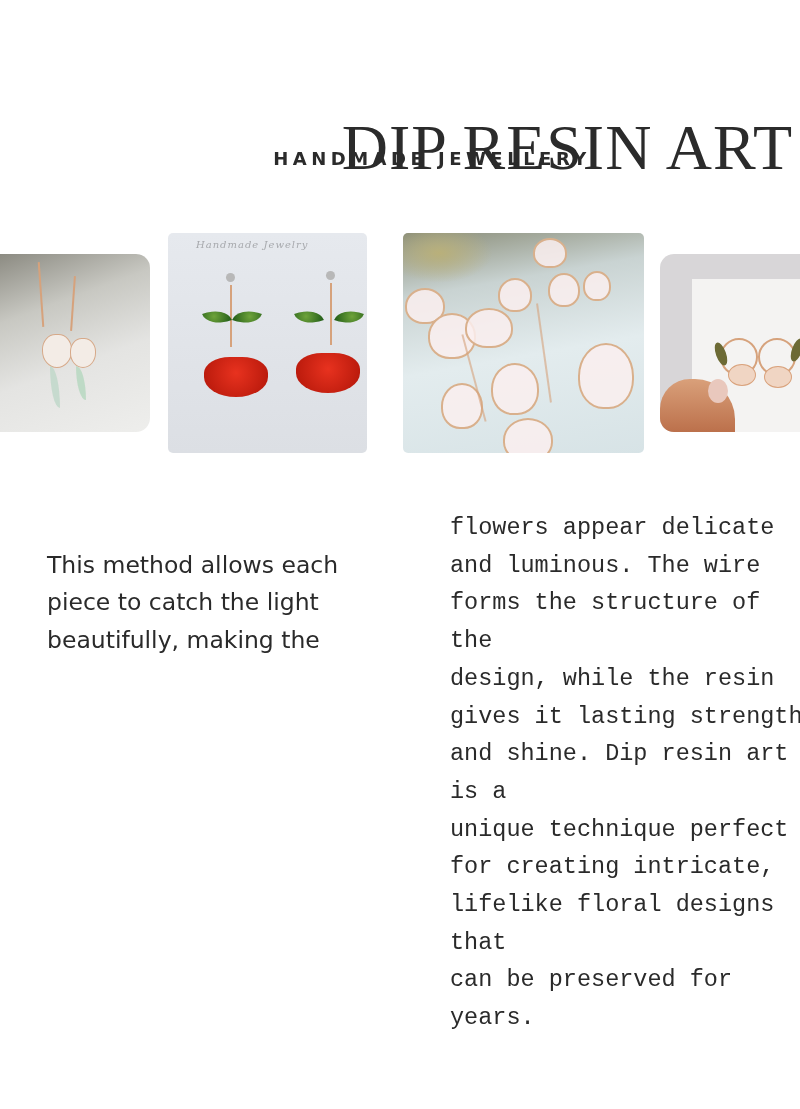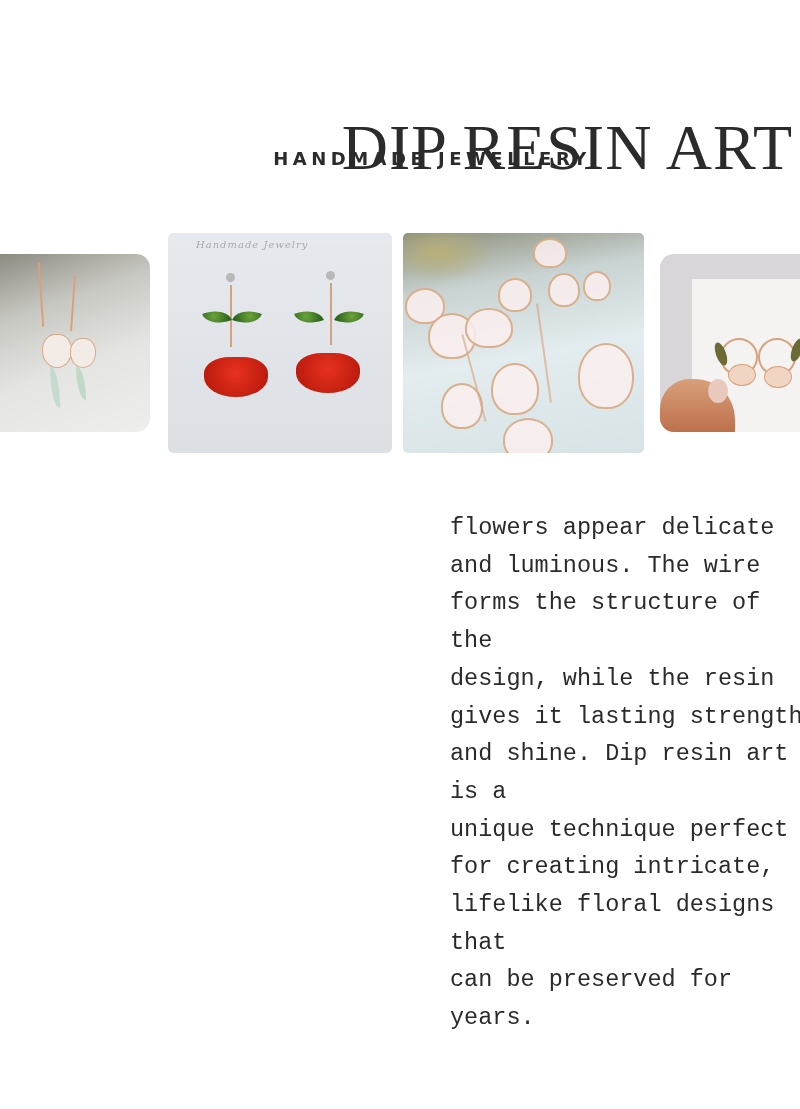--- a/index.html
+++ b/index.html
@@ -10,21 +10,21 @@
     font-size: 64px; letter-spacing: 1px; color: #2b2b2b; line-height: 70px; font-weight: normal;
   }
   .subtitle {
     position: absolute; left: 0; width: 800px; top: 148px; text-align: center;
     font-family: "DejaVu Sans", "Liberation Sans", sans-serif;
     font-size: 18px; letter-spacing: 4.5px; color: #2b2b2b; font-weight: 600; padding-left: 32px;
   }
   .photo { position: absolute; overflow: hidden; }
   .p1 { left: 0; top: 254px; width: 150px; height: 178px; border-radius: 0 14px 14px 0;
         background: linear-gradient(160deg, #8c8b82 0%, #c8c8c2 30%, #e4e4e2 60%, #eeeeec 100%); }
-  .p2 { left: 168px; top: 233px; width: 224px; height: 220px; border-radius: 5px;
+  .p2 { left: 168px; top: 233px; width: 199px; height: 220px; border-radius: 5px;
         background: linear-gradient(180deg, #e6e9ee 0%, #dcdfe4 100%); }
   .p3 { left: 403px; top: 233px; width: 241px; height: 220px; border-radius: 5px;
         background: linear-gradient(170deg, #8a8d78 0%, #c9d3d2 25%, #e3ecee 55%, #d7e3e6 100%); }
   .p4 { left: 660px; top: 254px; width: 140px; height: 178px; border-radius: 14px 0 0 14px;
         background: #d8d6d8; }
   .card4 { position: absolute; left: 32px; top: 25px; width: 110px; height: 155px; background: #f4f3f2; }
   .hand { position: absolute; left: 0; top: 125px; width: 75px; height: 60px; border-radius: 30px 40px 0 0;
           background: linear-gradient(180deg, #d9a07a, #b86a45); }
   .cardlabel { position: absolute; left: 28px; top: 6px; font-family: "DejaVu Serif", serif; font-style: italic; font-size: 10px; color: #a7a9ad; letter-spacing: 1px; }
   .leaf { position: absolute; width: 26px; height: 16px; background: radial-gradient(circle at 40% 40%, #6ea33a, #1f5a17); border-radius: 0 100% 0 100%; }
@@ -101,20 +101,23 @@
     <div class="oliveleaf" style="left:132px;top:84px;transform:rotate(20deg);"></div>
     <div class="blossom" style="left:68px;top:110px;"></div>
     <div class="blossom" style="left:104px;top:112px;"></div>
     <div class="hand"></div>
     <div style="position:absolute;left:48px;top:125px;width:20px;height:24px;border-radius:50%;background:#e9c8bd;"></div>
   </div>
 </div>
 
 <div class="col col-left">
   <div class="gap"></div>
+  <p>This method allows each
+piece to catch the light
+beautifully, making the</p>
 </div>
 
 <div class="col col-right">
   <p>flowers appear delicate
 and luminous.  The wire
 forms the structure of the
 design, while the resin
 gives it lasting strength
 and shine. Dip resin art is a
 unique technique perfect

